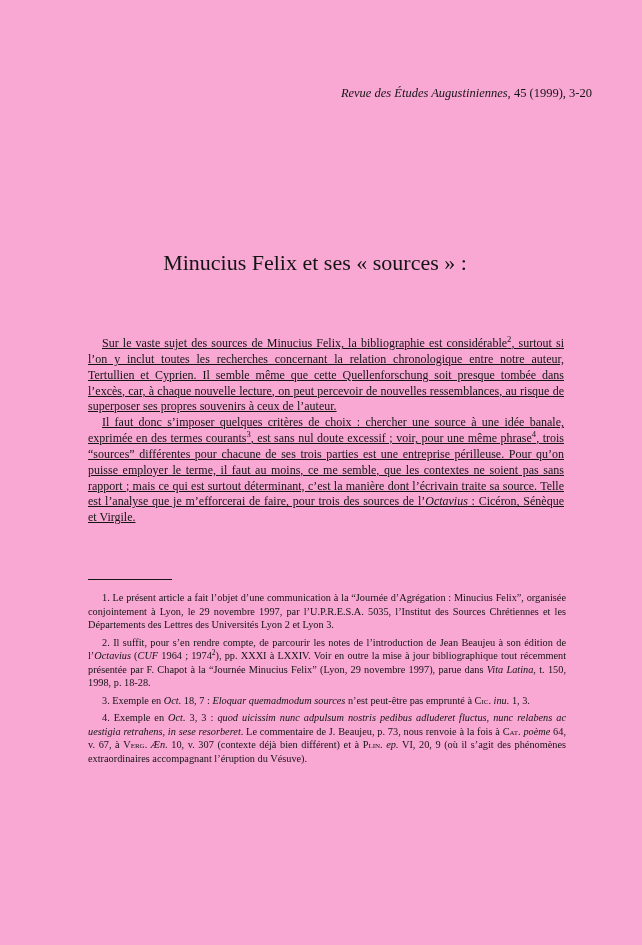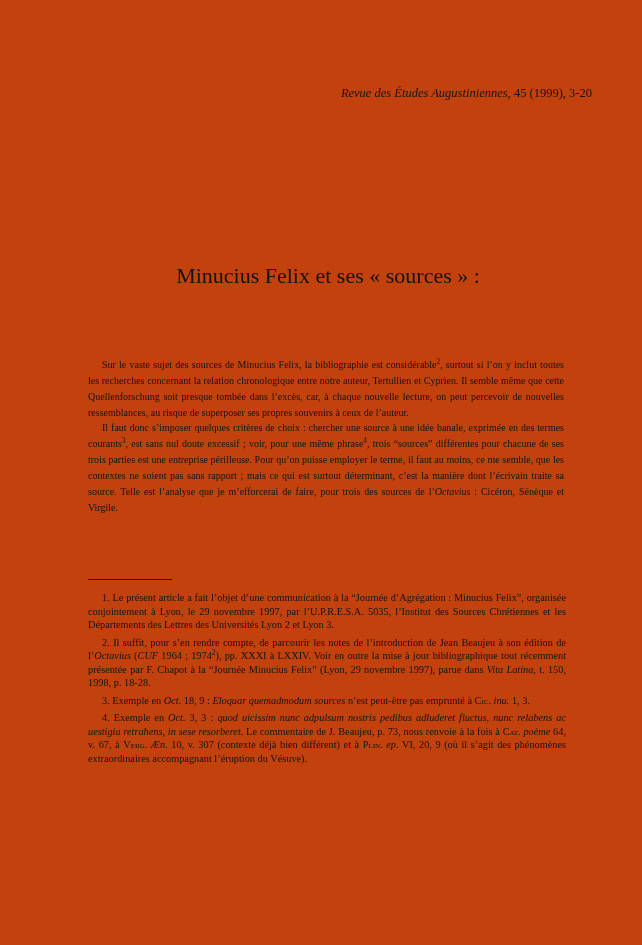--- a/index.html
+++ b/index.html
@@ -4,21 +4,21 @@
 <style>
   html, body {
     margin: 0;
     padding: 0;
     background: #ffffff;
   }
   .page {
     position: relative;
     width: 642px;
     height: 945px;
-    background: #c2410c;
+    background: #f9a8d4;
     color: #141414;
     font-family: "Liberation Serif", "DejaVu Serif", serif;
     overflow: hidden;
   }
   .running-head {
     position: absolute;
     top: 86px;
     left: 88px;
     right: 50px;
     text-align: right;
@@ -28,30 +28,31 @@
   }
   .article-title {
     position: absolute;
     top: 248px;
     left: 55px;
     width: 520px;
     text-align: center;
     font-size: 22px;
     line-height: 30px;
     font-weight: normal;
-    margin: 13px;
+    margin: 0;
   }
   .body-text {
     position: absolute;
-    top: 357px;
+    top: 336px;
     left: 88px;
     width: 476px;
-    font-size: 10px;
+    font-size: 12px;
     line-height: 15.85px;
     text-align: justify;
+    text-decoration: underline;
   }
   .para {
     margin: 0;
     text-indent: 14px;
   }
   .fn-separator {
     position: absolute;
     top: 579px;
     left: 88px;
     width: 84px;
@@ -93,17 +94,17 @@
   <div class="body-text">
     <p class="para"><span>Sur le vaste sujet des sources de Minucius Felix, la bibliographie est considérable</span><sup>2</sup><span>, surtout si l’on y inclut toutes les recherches concernant la relation chronologique entre notre auteur, Tertullien et Cyprien. Il semble même que cette Quellenforschung soit presque tombée dans l’excès, car, à chaque nouvelle lecture, on peut percevoir de nouvelles ressemblances, au risque de superposer ses propres souvenirs à ceux de l’auteur.</span></p>
     <p class="para"><span>Il faut donc s’imposer quelques critères de choix : chercher une source à une idée banale, exprimée en des termes courants</span><sup>3</sup><span>, est sans nul doute excessif ; voir, pour une même phrase</span><sup>4</sup><span>, trois “sources” différentes pour chacune de ses trois parties est une entreprise périlleuse. Pour qu’on puisse employer le terme, il faut au moins, ce me semble, que les contextes ne soient pas sans rapport ; mais ce qui est surtout déterminant, c’est la manière dont l’écrivain traite sa source. Telle est l’analyse que je m’efforcerai de faire, pour trois des sources de l’</span><span class="it">Octavius</span><span> : Cicéron, Sénèque et Virgile.</span></p>
   </div>
 
   <div class="fn-separator"></div>
 
   <div class="footnotes">
     <p class="footnote"><span>1. Le présent article a fait l’objet d’une communication à la “Journée d’Agrégation : Minucius Felix”, organisée conjointement à Lyon, le 29 novembre 1997, par l’U.P.R.E.S.A. 5035, l’Institut des Sources Chrétiennes et les Départements des Lettres des Universités Lyon 2 et Lyon 3.</span></p>
     <p class="footnote"><span>2. Il suffit, pour s’en rendre compte, de parcourir les notes de l’introduction de Jean Beaujeu à son édition de l’</span><span class="it">Octavius</span><span> (</span><span class="it">CUF</span><span> 1964 ; 1974</span><sup>2</sup><span>), pp. XXXI à LXXIV. Voir en outre la mise à jour bibliographique tout récemment présentée par F. Chapot à la “Journée Minucius Felix” (Lyon, 29 novembre 1997), parue dans </span><span class="it">Vita Latina</span><span>, t. 150, 1998, p. 18-28.</span></p>
-    <p class="footnote"><span>3. Exemple en </span><span class="it">Oct.</span><span> 18, 9 : </span><span class="it">Eloquar quemadmodum sources</span><span> n’est peut-être pas emprunté à </span><span class="sc">Cic.</span><span> </span><span class="it">inu.</span><span> 1, 3.</span></p>
+    <p class="footnote"><span>3. Exemple en </span><span class="it">Oct.</span><span> 18, 7 : </span><span class="it">Eloquar quemadmodum sources</span><span> n’est peut-être pas emprunté à </span><span class="sc">Cic.</span><span> </span><span class="it">inu.</span><span> 1, 3.</span></p>
     <p class="footnote"><span>4. Exemple en </span><span class="it">Oct.</span><span> 3, 3 : </span><span class="it">quod uicissim nunc adpulsum nostris pedibus adluderet fluctus, nunc relabens ac uestigia retrahens, in sese resorberet</span><span>. Le commentaire de J. Beaujeu, p. 73, nous renvoie à la fois à </span><span class="sc">Cat.</span><span> </span><span class="it">poème</span><span> 64, v. 67, à </span><span class="sc">Verg.</span><span> </span><span class="it">Æn.</span><span> 10, v. 307 (contexte déjà bien différent) et à </span><span class="sc">Plin.</span><span> </span><span class="it">ep.</span><span> VI, 20, 9 (où il s’agit des phénomènes extraordinaires accompagnant l’éruption du Vésuve).</span></p>
   </div>
 
 </div>
 
 </body></html>

